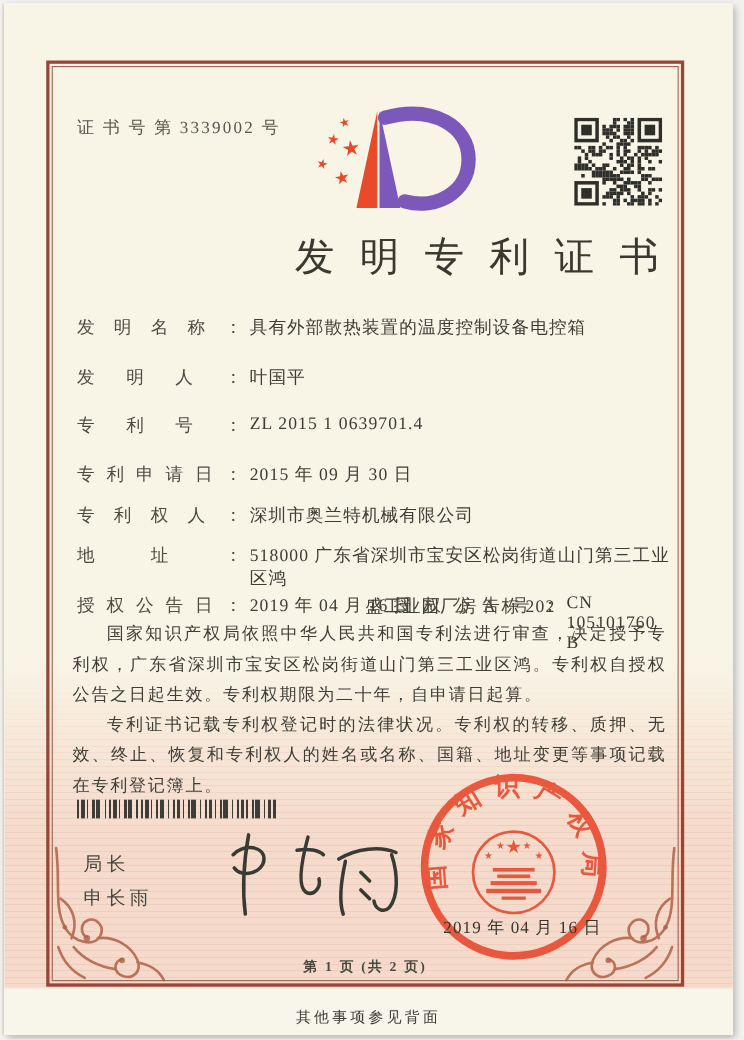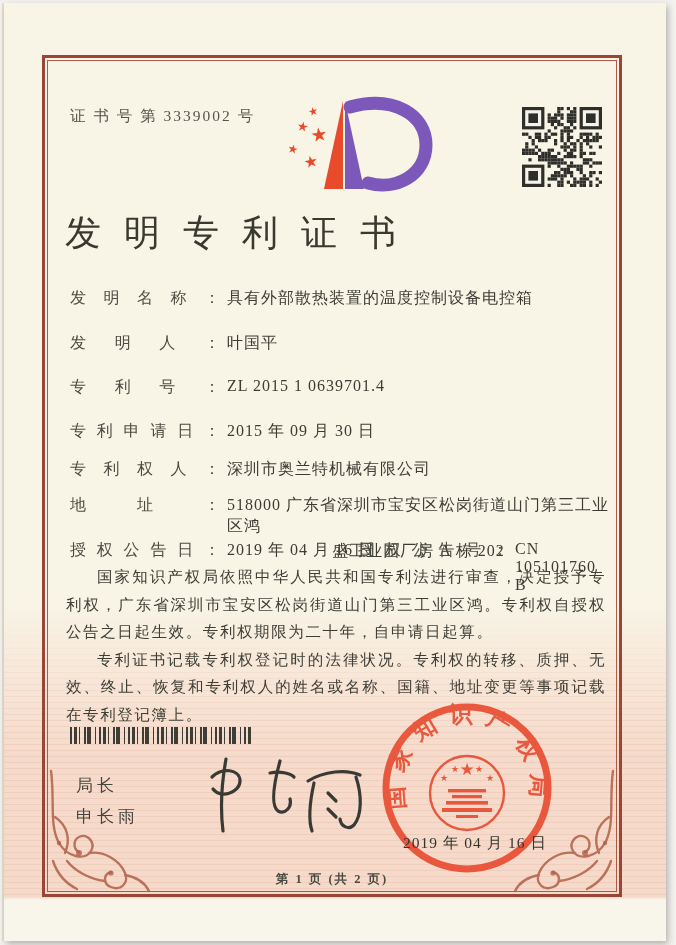--- a/index.html
+++ b/index.html
@@ -30,21 +30,21 @@
     content:"";position:absolute;inset:2px;border:1px solid #ab5c47;
   }
   .certno{
     position:absolute;left:66px;top:103px;
     font-size:15.5px;color:#56564e;letter-spacing:2px;
   }
   .logo{position:absolute;left:272px;top:90px;width:172px;height:108px;}
   .qr{position:absolute;left:518px;top:104px;width:80px;height:80px;}
   .title{
     position:absolute;left:38px;right:44px;top:206px;
-    text-align:left;font-size:36px;color:#39392f;
+    text-align:right;font-size:36px;color:#39392f;
     letter-spacing:23px;padding-left:23px;font-weight:500;
   }
   .frow{position:absolute;left:66px;right:56px;display:flex;align-items:flex-start;}
   .flabel{
     display:inline-block;width:150px;flex:0 0 150px;
     text-align:justify;text-align-last:justify;
     font-size:16px;color:#4c4c43;
   }
   .fvalue{font-size:16px;color:#3d3d35;margin-left:7px;letter-spacing:1px;}
   .addr2{margin-top:4px;text-align:center;}
@@ -461,14 +461,15 @@
           <rect x="70" y="104" width="42" height="3.6"></rect>
           <rect x="66" y="111" width="50" height="4"></rect>
           <rect x="80" y="118" width="22" height="3"></rect>
         </g>
       </g>
     </g>
   </svg>
   <div class="sealdate">2019 年 04 月 16 日</div>
 
   <div class="pagenum">第 1 页 (共 2 页)</div>
+  <div class="backnote">其他事项参见背面</div>
 
 </div>
 
 </body></html>

